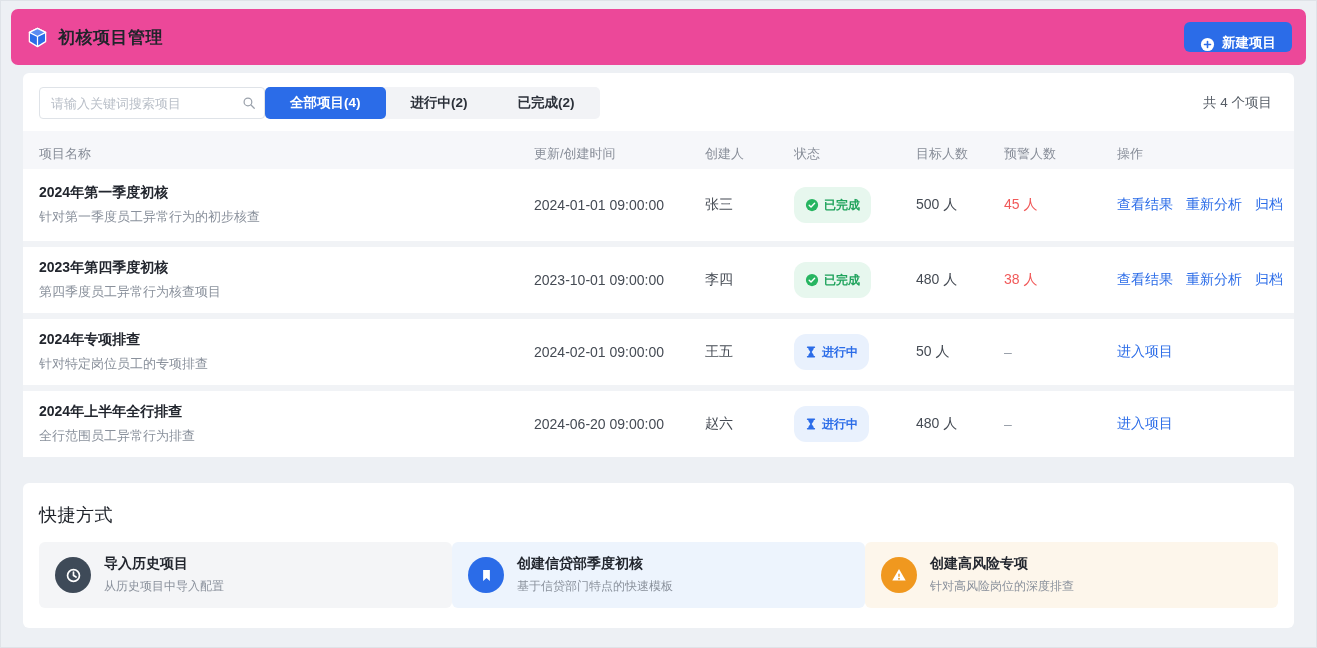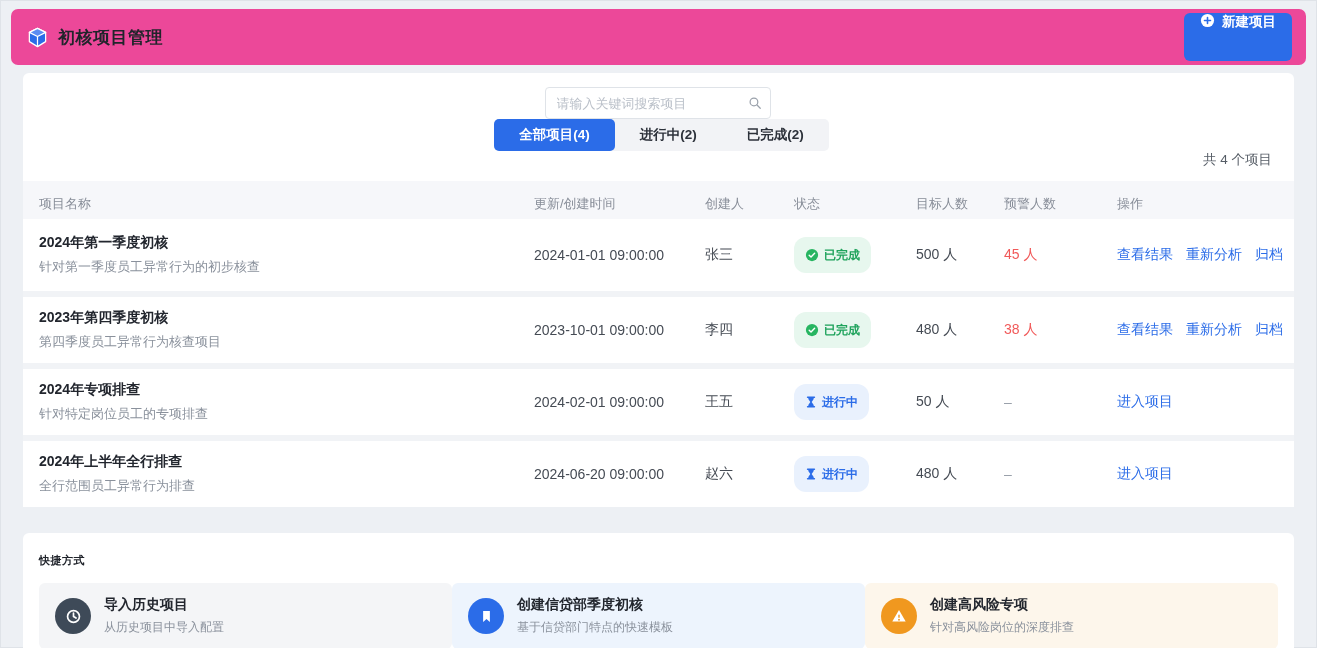--- a/index.html
+++ b/index.html
@@ -6,33 +6,33 @@
   html,body{width:1317px;height:648px;}
   body{font-family:"Liberation Sans","DejaVu Sans",sans-serif;background:#edf0f4;overflow:hidden;}
   .frame{width:1317px;height:648px;border:1px solid #dfe3e8;background:#edf0f4;}
 
   
   .topbar{margin:8px 10px 0;height:56px;background:#ec4899;border-radius:7px;
     display:flex;align-items:center;justify-content:space-between;padding:0 14px;}
   .topbar-left{display:flex;align-items:center;gap:9px;}
   .topbar-left h1{font-size:17px;font-weight:700;color:#20242b;letter-spacing:.5px;}
   .cube{display:inline-flex;width:24px;height:24px;align-items:center;justify-content:center;}
-  .btn-primary{display:inline-flex;align-items:flex-start;gap:7px;height:48px;padding:0 16px;
+  .btn-primary{display:inline-flex;align-items:flex-end;gap:7px;height:30px;padding:0 16px;
     background:#2b6ce8;border:none;border-radius:6px;color:#fff;font-size:13.5px;font-weight:600;cursor:pointer;}
 
   
   .card{background:#fff;border-radius:6px;margin:8px 22px 0;}
   .main-card{padding:0;}
-  .toolbar{display:flex;align-items:center;padding:14px 18px 12px 16px;flex-direction:column;}
+  .toolbar{display:flex;align-items:center;padding:14px 18px 12px 16px;}
   .search-box{position:relative;width:226px;height:32px;}
   .search-box input{width:100%;height:100%;border:1px solid #dfe3e8;border-radius:4px;
     padding:0 30px 0 11px;font-size:13px;color:#3a4049;outline:none;font-family:inherit;}
   .search-box input::placeholder{color:#b9bfc8;}
   .search-icon{position:absolute;right:9px;top:9px;cursor:pointer;display:inline-flex;}
-  .tabs{display:flex;margin-left:8px;background:#f2f3f6;border-radius:5px;padding:0;}
+  .tabs{display:flex;background:#f2f3f6;border-radius:5px;padding:0;}
   .tab{height:32px;padding:0 25px;border:none;background:transparent;font-size:13.5px;color:#2c313a;
     border-radius:5px;cursor:pointer;font-family:inherit;font-weight:bold;}
   .tab.active{background:#2b6ce8;color:#fff;font-weight:700;}
   .total{margin-left:auto;font-size:13.5px;color:#565d66;padding-right:4px;}
 
   
   .grid{display:grid;grid-template-columns:511px 171px 89px 122px 88px 113px 1fr;align-items:center;}
   .thead{height:38px;background:#f6f7fa;}
   .thead .th{font-size:13px;color:#878d98;margin-top:8px;}
   .col0{padding-left:16px;}
@@ -45,21 +45,21 @@
   .badge.done{background:#e7f7ee;color:#1fa35c;}
   .badge.progress{background:#e9f1fd;color:#2b6ce8;}
   .bicon{display:inline-flex;}
   .danger{color:#f15959;}
   .muted{color:#9aa1ab;}
   .actions{display:flex;gap:13px;}
   .link{color:#2b6ce8;font-size:14px;cursor:pointer;text-decoration:none;white-space:nowrap;}
 
   
   .shortcuts-card{margin-top:26px;padding:20px 16px 20px 16px;}
-  .shortcuts-card h2{font-size:11px;font-weight:700;color:#20242b;margin-bottom:15px;letter-spacing:.5px;}
+  .shortcuts-card h2{font-size:18px;font-weight:400;color:#20242b;margin-bottom:15px;letter-spacing:.5px;}
   .shortcut-row{display:flex;}
   .scard{flex:1;height:66px;border-radius:6px;display:flex;align-items:center;gap:13px;padding:0 16px;cursor:pointer;}
   .circle{width:36px;height:36px;border-radius:50%;display:inline-flex;align-items:center;justify-content:center;flex:none;}
   .stitle{font-size:14px;font-weight:700;color:#22262e;margin-bottom:5px;}
   .sdesc{font-size:12px;color:#8a919c;}
 </style>
 </head>
 <body>
 
 <div class="frame">

